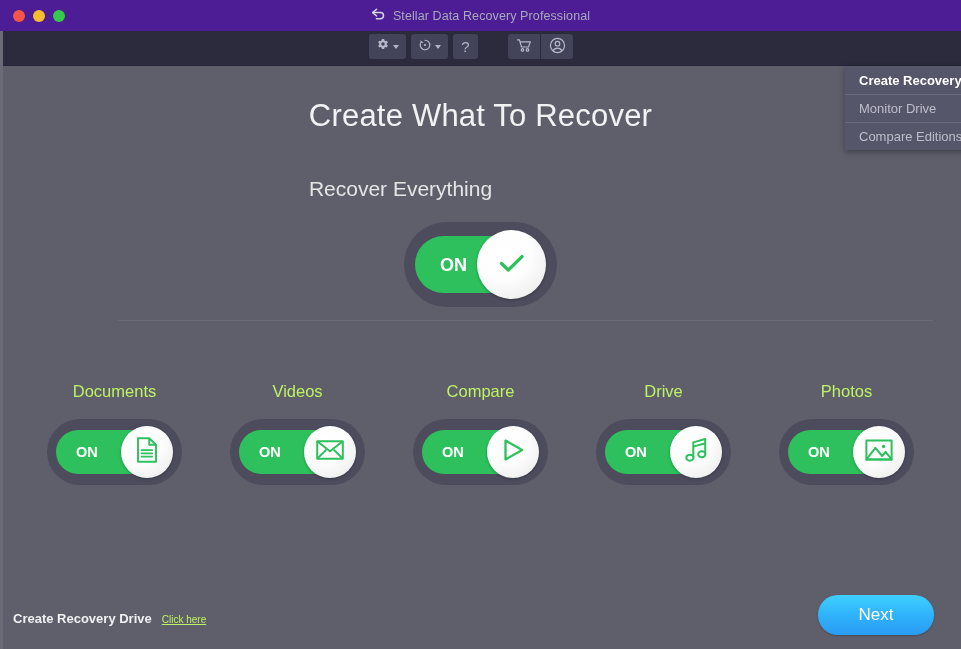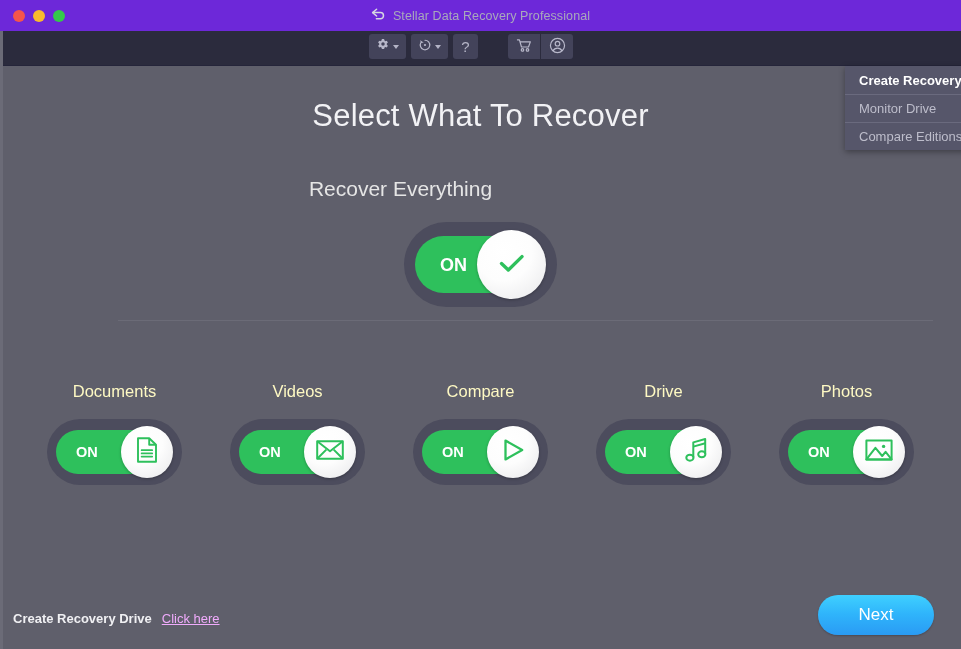--- a/index.html
+++ b/index.html
@@ -23,21 +23,21 @@
     background: #5f5f6b;
     overflow: hidden;
   }
 
   
   .titlebar {
     position: absolute;
     top: 0; left: 0;
     width: 961px;
     height: 31px;
-    background: #6d28d9;
+    background: #4c1d95;
     display: flex;
     align-items: center;
   }
 
   .traffic {
     display: flex;
     align-items: center;
     gap: 8px;
     margin-left: 13px;
   }
@@ -270,43 +270,43 @@
     gap: 48px;
   }
   .cat {
     width: 135px;
     display: flex;
     flex-direction: column;
     align-items: center;
   }
   .cat-label {
     font-size: 16.5px;
-    color: #fef9c3;
+    color: #bef264;
     margin-bottom: 18px;
     font-weight: 400;
     white-space: nowrap;
   }
 
   
   .footer-note {
     position: absolute;
     left: 13px;
     top: 545px;
     display: flex;
     align-items: baseline;
     gap: 10px;
   }
   .footer-note .label {
     font-size: 13px;
     color: #f0f0f3;
     font-weight: 600;
   }
   .footer-note .link {
-    font-size: 13px;
-    color: #f0abfc;
+    font-size: 10px;
+    color: #bef264;
     text-decoration: underline;
     cursor: pointer;
   }
 
   .next-btn {
     position: absolute;
     right: 27px;
     top: 529px;
     width: 116px;
     height: 40px;
@@ -410,21 +410,21 @@
   </div>
 
   <div class="dropdown">
     <div class="dd-item active">Create Recovery Drive</div>
     <div class="dd-item">Monitor Drive</div>
     <div class="dd-item">Compare Editions</div>
   </div>
 
   <div class="content">
 
-    <div class="page-title">Select What To Recover</div>
+    <div class="page-title">Create What To Recover</div>
 
     <div class="section-title everything">Recover Everything</div>
 
     <div class="main-toggle-wrap">
       <div class="toggle large">
         <span class="pill"></span>
         <span class="on-text">ON</span>
         <span class="knob">
           <span>
             <svg width="30" height="24" viewBox="0 0 30 24">

